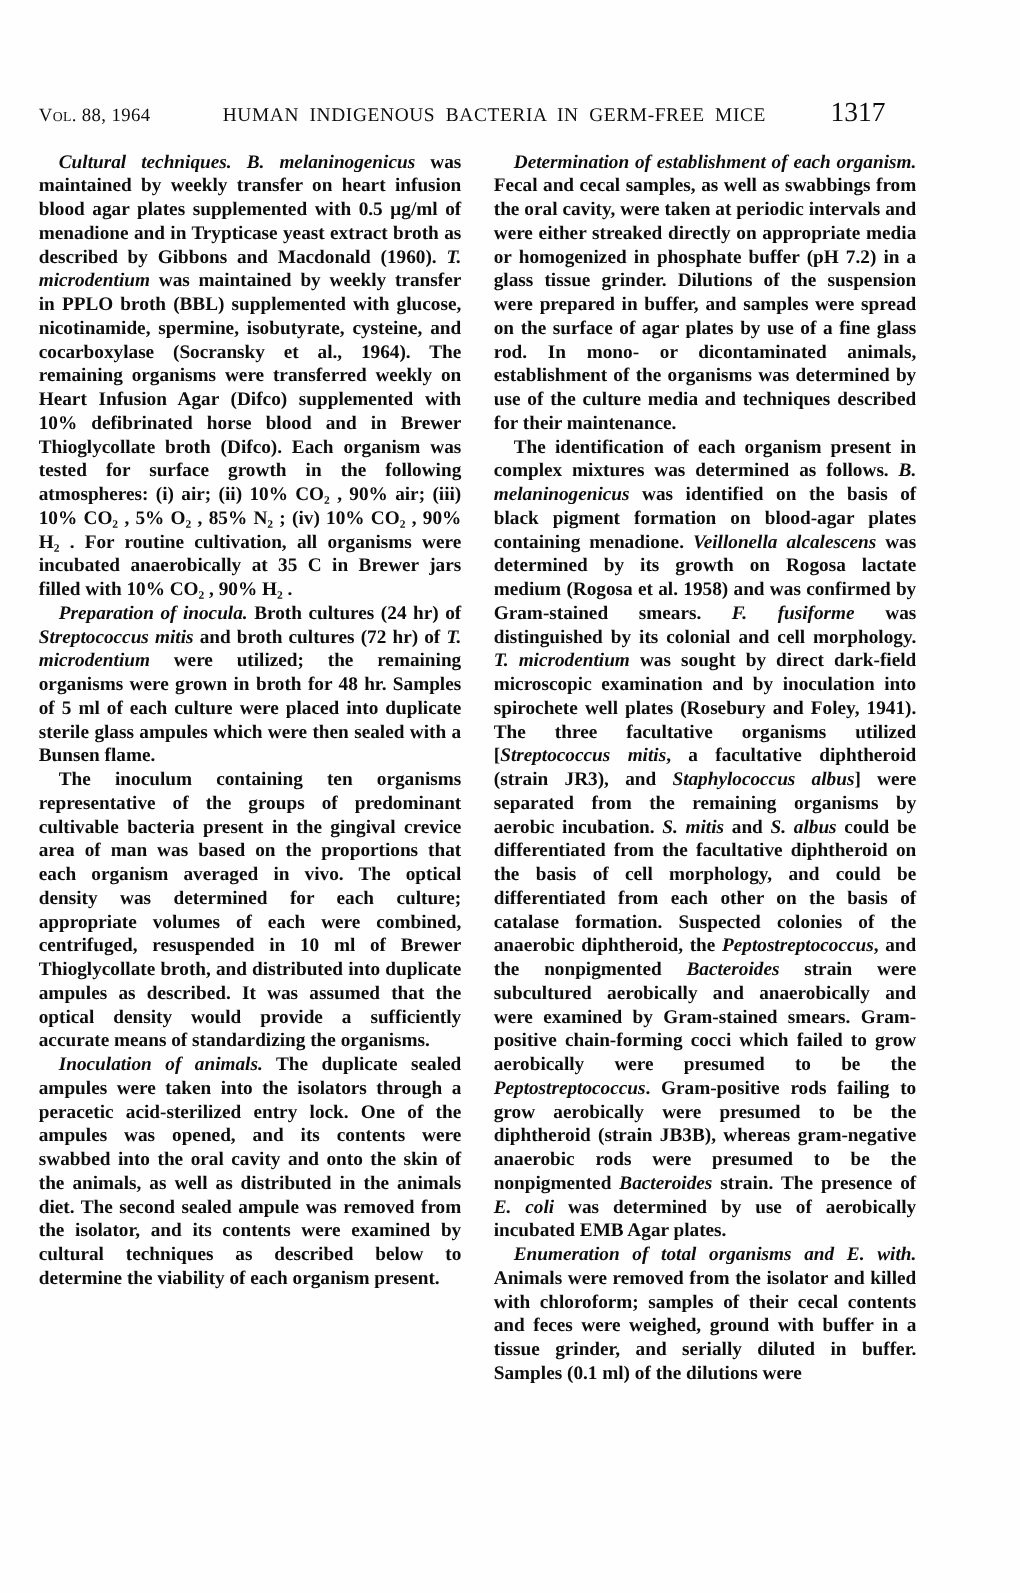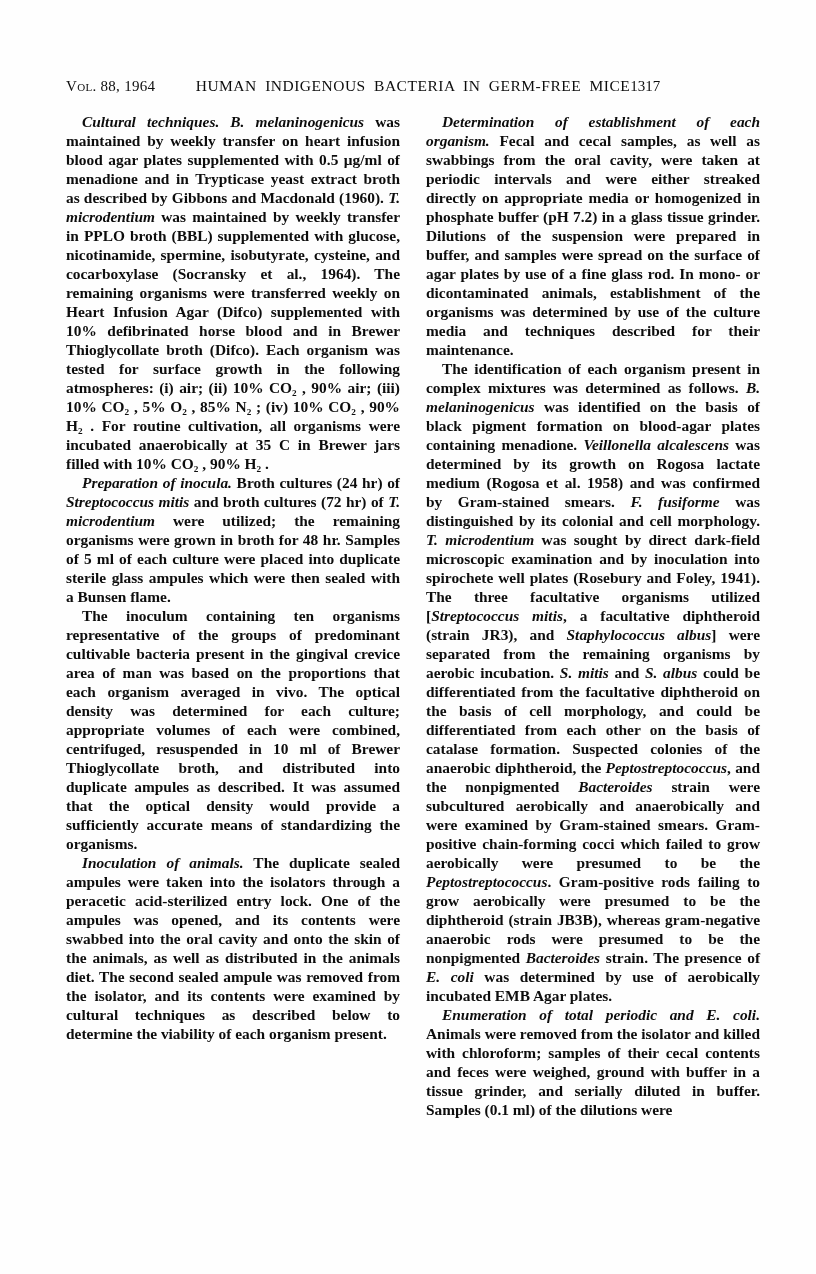--- a/index.html
+++ b/index.html
@@ -8,21 +8,21 @@
     background: #ffffff;
   }
   .page {
     position: relative;
     box-sizing: border-box;
     width: 816px;
     height: 1274px;
     background: #fefefe;
     color: #0d0d0d;
     font-family: "Liberation Serif", "DejaVu Serif", serif;
-    padding: 77px 56px 0 66px;
+    padding: 77px 56px 0 31px;
     overflow: hidden;
   }
   .header {
     display: flex;
     align-items: baseline;
     margin-bottom: 17px;
   }
   .vol {
     width: 148px;
     font-variant: small-caps;
@@ -33,22 +33,22 @@
   .title {
     flex: 1;
     text-align: center;
     font-size: 15.5px;
     letter-spacing: 0.5px;
     word-spacing: 4px;
     white-space: nowrap;
   }
   .pagenum {
     width: 148px;
-    text-align: left;
-    font-size: 15px;
+    text-align: center;
+    font-size: 22px;
   }
   .columns {
     display: flex;
     gap: 26px;
   }
   .col {
     width: 338px;
     font-size: 15.4px;
     line-height: 19px;
     text-align: justify;
@@ -78,16 +78,16 @@
   <div class="columns">
     <section class="col">
         <p class="indent"><span class="it">Cultural techniques. B. melaninogenicus</span><span> was maintained by weekly transfer on heart infusion blood agar plates supplemented with 0.5 μg/ml of menadione and in Trypticase yeast extract broth as described by Gibbons and Macdonald (1960). </span><span class="it">T. microdentium</span><span> was maintained by weekly transfer in PPLO broth (BBL) supplemented with glucose, nicotinamide, spermine, isobutyrate, cysteine, and cocarboxylase (Socransky et al., 1964). The remaining organisms were transferred weekly on Heart Infusion Agar (Difco) supplemented with 10% defibrinated horse blood and in Brewer Thioglycollate broth (Difco). Each organism was tested for surface growth in the following atmospheres: (i) air; (ii) 10% CO₂ , 90% air; (iii) 10% CO₂ , 5% O₂ , 85% N₂ ; (iv) 10% CO₂ , 90% H₂ . For routine cultivation, all organisms were incubated anaerobically at 35 C in Brewer jars filled with 10% CO₂ , 90% H₂ .</span></p>
         <p class="indent"><span class="it">Preparation of inocula.</span><span> Broth cultures (24 hr) of </span><span class="it">Streptococcus mitis</span><span> and broth cultures (72 hr) of </span><span class="it">T. microdentium</span><span> were utilized; the remaining organisms were grown in broth for 48 hr. Samples of 5 ml of each culture were placed into duplicate sterile glass ampules which were then sealed with a Bunsen flame.</span></p>
         <p class="indent"><span>The inoculum containing ten organisms representative of the groups of predominant cultivable bacteria present in the gingival crevice area of man was based on the proportions that each organism averaged in vivo. The optical density was determined for each culture; appropriate volumes of each were combined, centrifuged, resuspended in 10 ml of Brewer Thioglycollate broth, and distributed into duplicate ampules as described. It was assumed that the optical density would provide a sufficiently accurate means of standardizing the organisms.</span></p>
         <p class="indent"><span class="it">Inoculation of animals.</span><span> The duplicate sealed ampules were taken into the isolators through a peracetic acid-sterilized entry lock. One of the ampules was opened, and its contents were swabbed into the oral cavity and onto the skin of the animals, as well as distributed in the animals diet. The second sealed ampule was removed from the isolator, and its contents were examined by cultural techniques as described below to determine the viability of each organism present.</span></p>
       </section>
     <section class="col">
         <p class="indent"><span class="it">Determination of establishment of each organism.</span><span> Fecal and cecal samples, as well as swabbings from the oral cavity, were taken at periodic intervals and were either streaked directly on appropriate media or homogenized in phosphate buffer (pH 7.2) in a glass tissue grinder. Dilutions of the suspension were prepared in buffer, and samples were spread on the surface of agar plates by use of a fine glass rod. In mono- or dicontaminated animals, establishment of the organisms was determined by use of the culture media and techniques described for their maintenance.</span></p>
         <p class="indent"><span>The identification of each organism present in complex mixtures was determined as follows. </span><span class="it">B. melaninogenicus</span><span> was identified on the basis of black pigment formation on blood-agar plates containing menadione. </span><span class="it">Veillonella alcalescens</span><span> was determined by its growth on Rogosa lactate medium (Rogosa et al. 1958) and was confirmed by Gram-stained smears. </span><span class="it">F. fusiforme</span><span> was distinguished by its colonial and cell morphology. </span><span class="it">T. microdentium</span><span> was sought by direct dark-field microscopic examination and by inoculation into spirochete well plates (Rosebury and Foley, 1941). The three facultative organisms utilized [</span><span class="it">Streptococcus mitis</span><span>, a facultative diphtheroid (strain JR3), and </span><span class="it">Staphylococcus albus</span><span>] were separated from the remaining organisms by aerobic incubation. </span><span class="it">S. mitis</span><span> and </span><span class="it">S. albus</span><span> could be differentiated from the facultative diphtheroid on the basis of cell morphology, and could be differentiated from each other on the basis of catalase formation. Suspected colonies of the anaerobic diphtheroid, the </span><span class="it">Peptostreptococcus</span><span>, and the nonpigmented </span><span class="it">Bacteroides</span><span> strain were subcultured aerobically and anaerobically and were examined by Gram-stained smears. Gram-positive chain-forming cocci which failed to grow aerobically were presumed to be the </span><span class="it">Peptostreptococcus</span><span>. Gram-positive rods failing to grow aerobically were presumed to be the diphtheroid (strain JB3B), whereas gram-negative anaerobic rods were presumed to be the nonpigmented </span><span class="it">Bacteroides</span><span> strain. The presence of </span><span class="it">E. coli</span><span> was determined by use of aerobically incubated EMB Agar plates.</span></p>
-        <p class="indent"><span class="it">Enumeration of total periodic and E. coli.</span><span> Animals were removed from the isolator and killed with chloroform; samples of their cecal contents and feces were weighed, ground with buffer in a tissue grinder, and serially diluted in buffer. Samples (0.1 ml) of the dilutions were</span></p>
+        <p class="indent"><span class="it">Enumeration of total organisms and E. with.</span><span> Animals were removed from the isolator and killed with chloroform; samples of their cecal contents and feces were weighed, ground with buffer in a tissue grinder, and serially diluted in buffer. Samples (0.1 ml) of the dilutions were</span></p>
       </section>
   </div>
 </div>
 
 </body></html>

